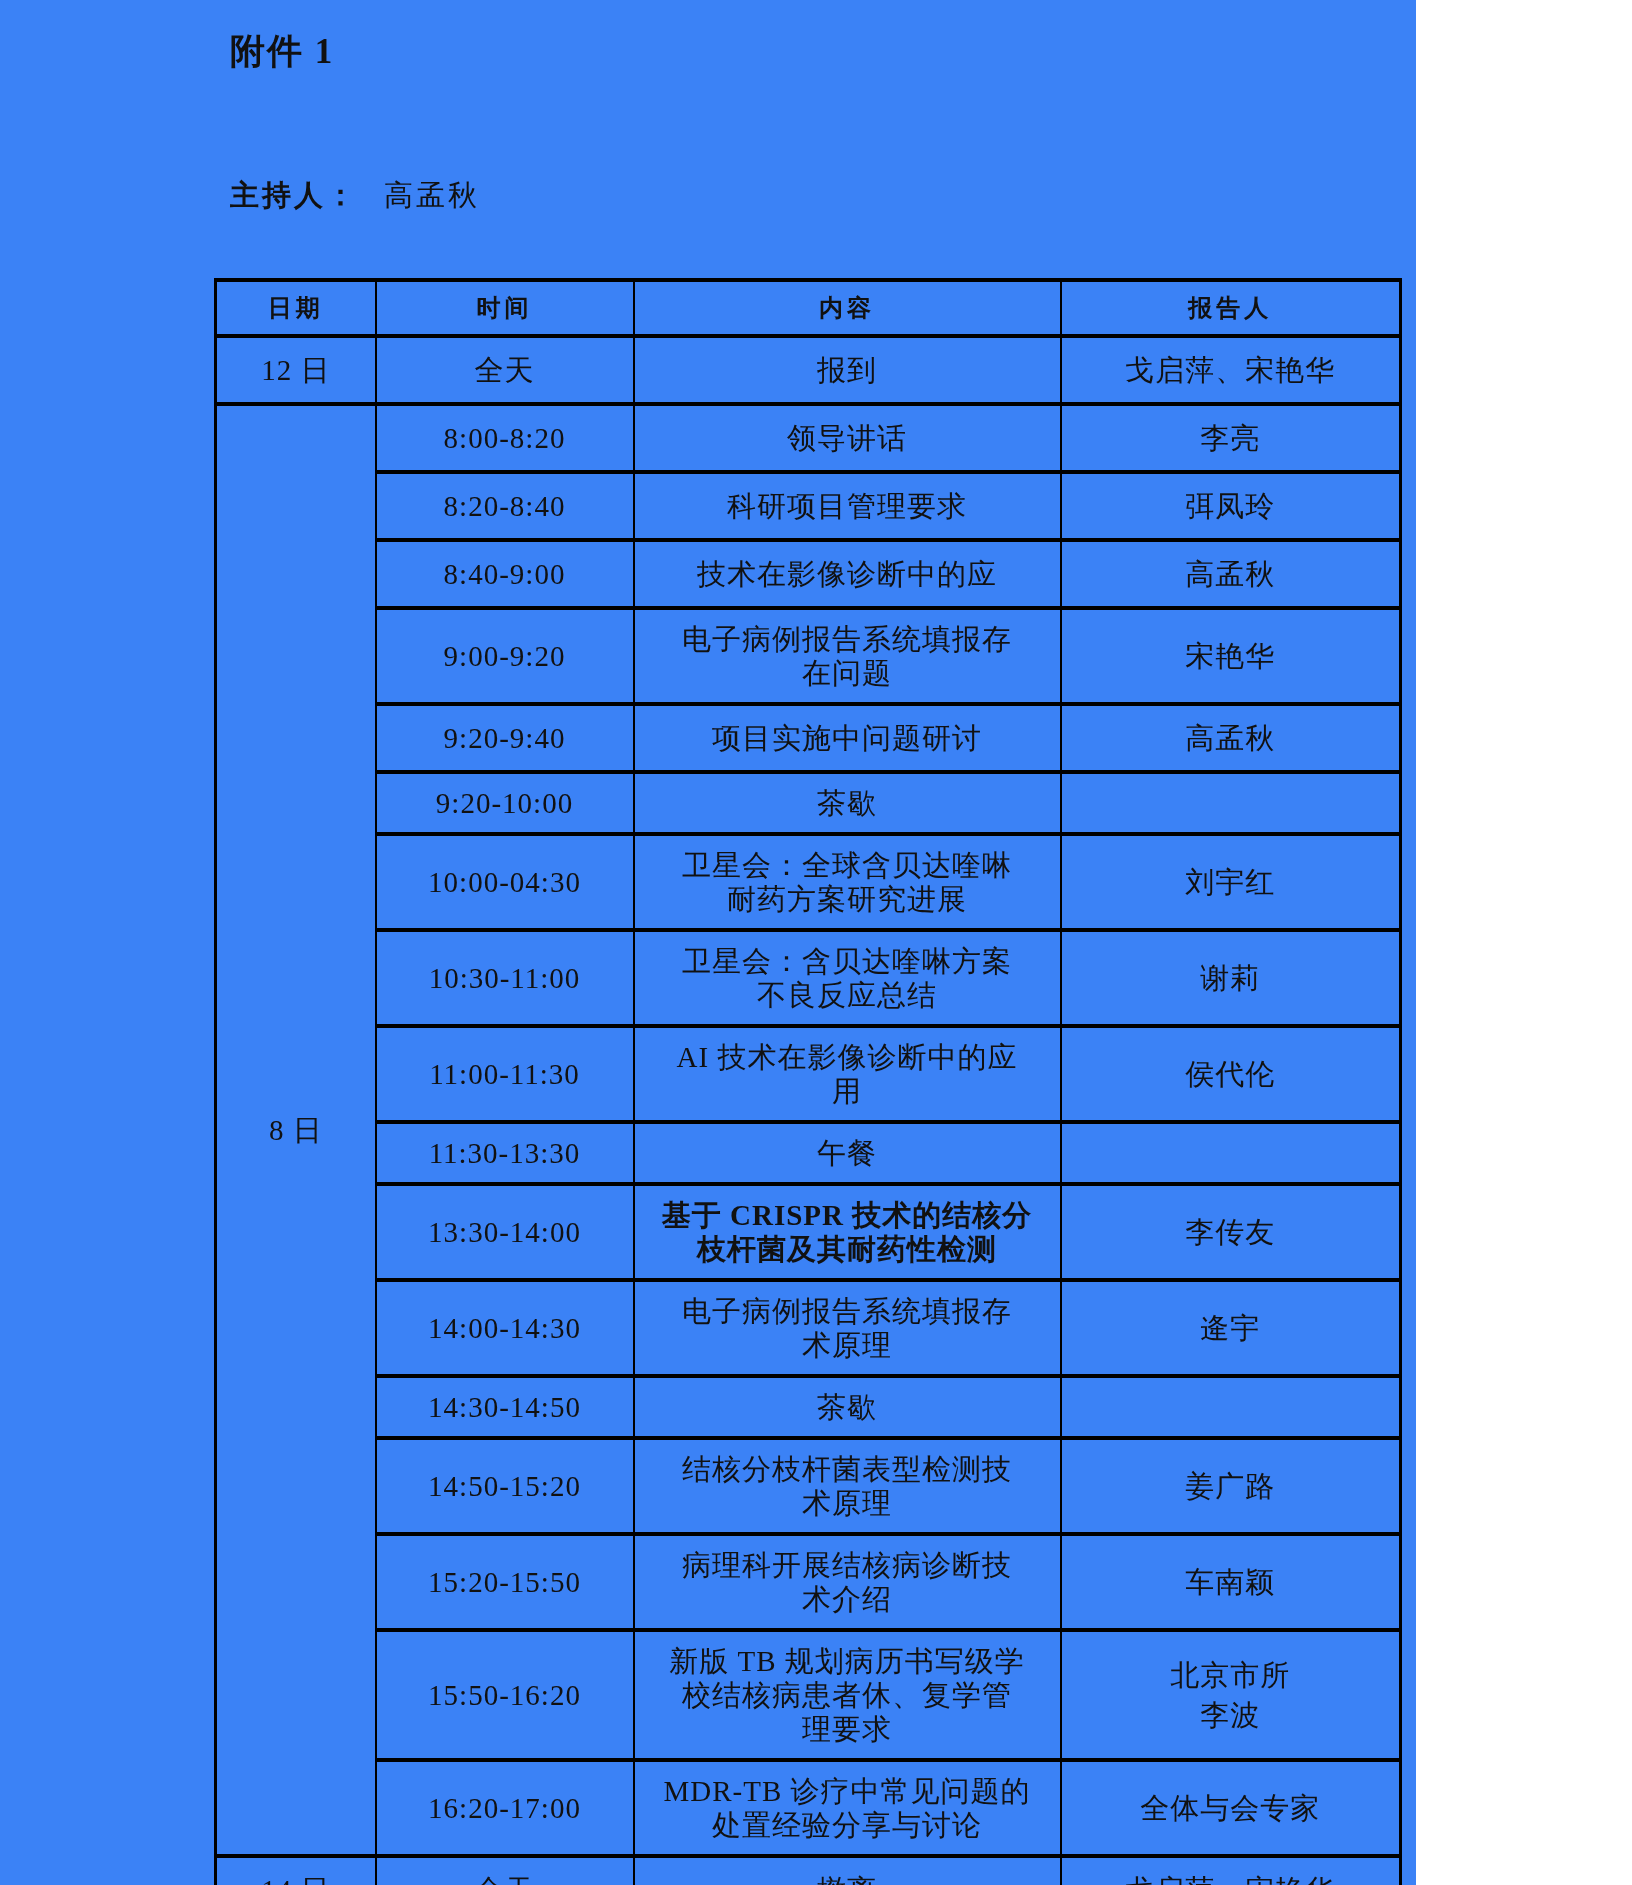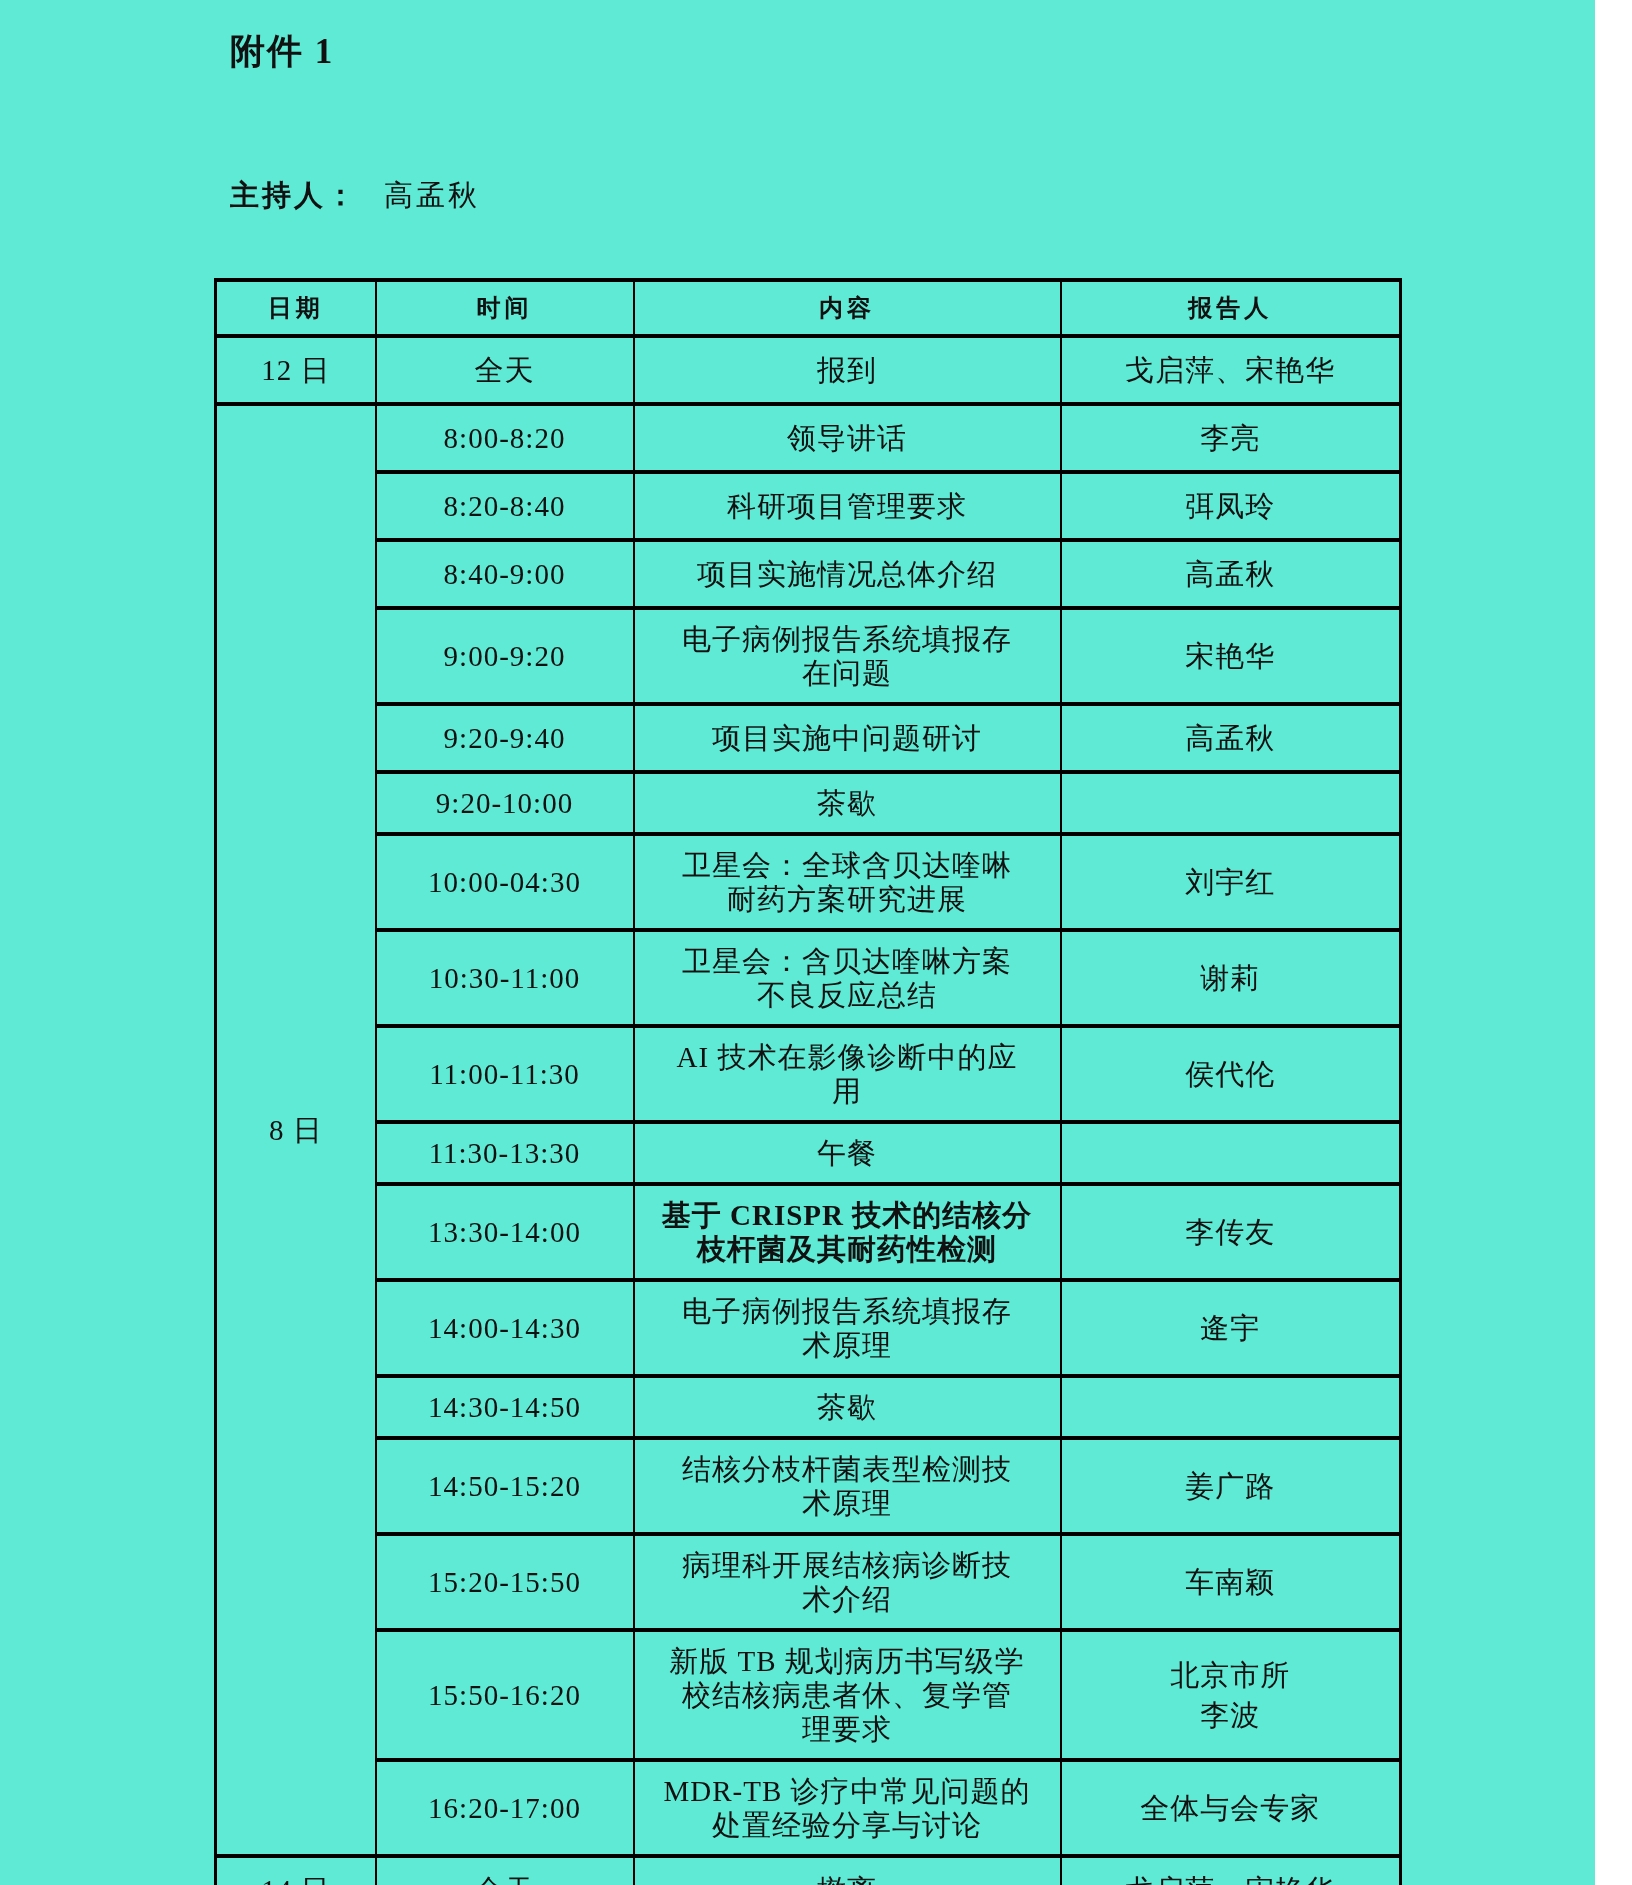--- a/index.html
+++ b/index.html
@@ -4,23 +4,23 @@
 <style>
   html, body {
     margin: 0;
     padding: 0;
     background: #ffffff;
     color: #111111;
     font-family: "Liberation Serif", "DejaVu Serif", serif;
   }
   .page {
     position: relative;
-    width: 1595px;
+    width: 1416px;
     height: 1885px;
-    background: #5eead4;
+    background: #3b82f6;
     overflow: hidden;
     font-family: Liberation Serif, serif;
   }
   .attachment {
     position: absolute;
     left: 230px;
     top: 28px;
     font-size: 35px;
     font-weight: bold;
     letter-spacing: 2px;
@@ -126,21 +126,21 @@
           <td class="c-content">领导讲话</td>
           <td class="c-presenter">李亮</td>
         </tr>
         <tr>
           <td class="c-time">8:20-8:40</td>
           <td class="c-content">科研项目管理要求</td>
           <td class="c-presenter">弭凤玲</td>
         </tr>
         <tr>
           <td class="c-time">8:40-9:00</td>
-          <td class="c-content">项目实施情况总体介绍</td>
+          <td class="c-content">技术在影像诊断中的应</td>
           <td class="c-presenter">高孟秋</td>
         </tr>
         <tr>
           <td class="c-time">9:00-9:20</td>
           <td class="c-content">电子病例报告系统填报存
 在问题</td>
           <td class="c-presenter">宋艳华</td>
         </tr>
         <tr>
           <td class="c-time">9:20-9:40</td>

